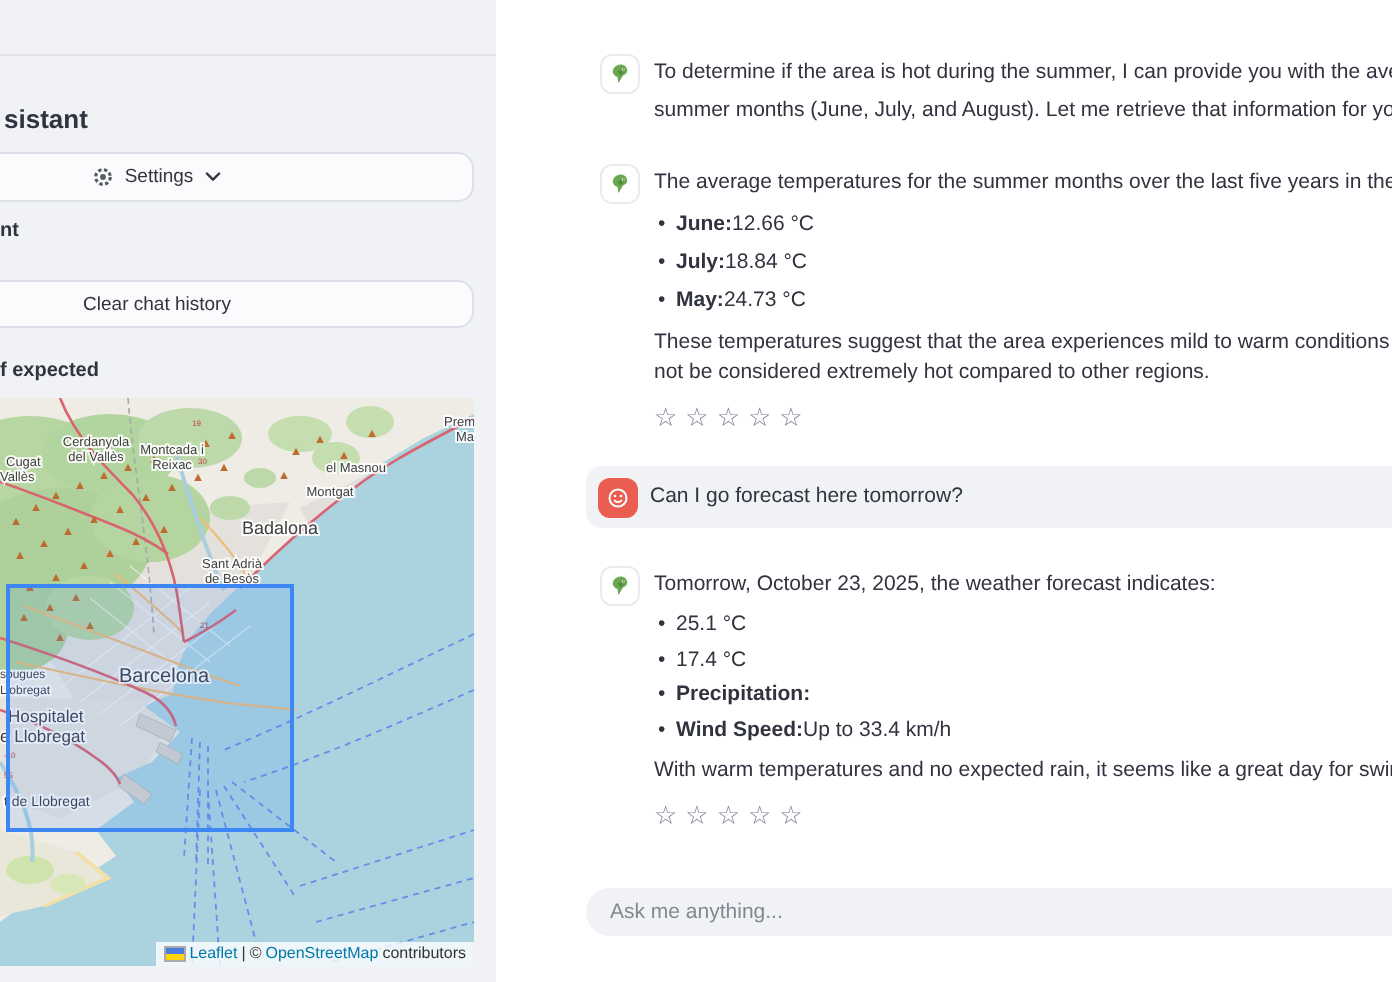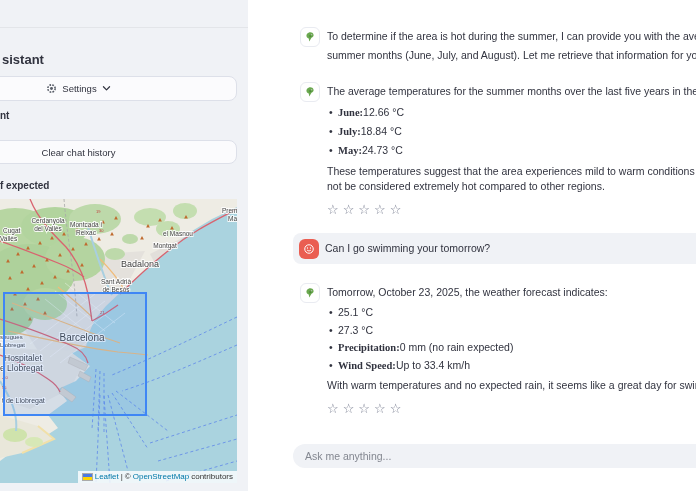--- a/index.html
+++ b/index.html
@@ -35,21 +35,21 @@
   .msg.user{background:#f0f2f6;border-radius:8px;width:420px;height:31px;align-items:center;padding-left:6px;box-sizing:border-box;gap:6px;}
   .msg.assistant{padding-left:7px;gap:7px;width:420px;}
   .avatar{flex:0 0 20px;width:20px;height:20px;border-radius:6px;display:flex;align-items:center;justify-content:center;}
   .avatar.assistant{background:#ffffff;border:1px solid #e9ebf1;box-sizing:border-box;}
   .avatar.user{background:#EA5E52;}
   .msg-body{font-size:10.5px;line-height:19px;color:#31333f;min-width:0;}
   .msg-line{white-space:nowrap;}
   .bullets{margin-top:2px;}
   .bullet{white-space:nowrap;display:flex;}
   .bullet .dot{width:9px;flex:0 0 9px;text-align:left;padding-left:2px;}
-  .bullet b{font-weight:700;font-family:Liberation Serif, serif;}
+  .bullet b{font-weight:700;}
   .para{margin-top:4px;line-height:15px;}
   .stars{margin-top:6px;font-family:"DejaVu Sans",sans-serif;font-size:13px;letter-spacing:4px;color:#7d8294;cursor:pointer;}
   #chat-input{position:absolute;left:0;top:444px;width:416px;height:24px;border:none;outline:none;
               background:#f0f2f6;border-radius:12px;padding:0 12px;font-size:10.5px;
               font-family:inherit;color:#31333f;box-sizing:border-box;}
   #chat-input::placeholder{color:#838790;}
 </style>
 </head>
 <body>
 
@@ -300,47 +300,46 @@
         <div class="msg user" style="top: 233px;">
           <div class="avatar user">
             <svg width="12" height="12" viewBox="0 0 24 24">
               <circle cx="12" cy="12" r="8.5" fill="none" stroke="#fff" stroke-width="2"></circle>
               <circle cx="9" cy="10" r="1.3" fill="#fff"></circle>
               <circle cx="15" cy="10" r="1.3" fill="#fff"></circle>
               <path d="M8.5 14.5 C10 16.5 14 16.5 15.5 14.5" fill="none" stroke="#fff" stroke-width="1.8" stroke-linecap="round"></path>
             </svg>
           </div>
           <div class="msg-body">
-            <div class="msg-line">Can I go swimming your tomorrow?</div>
+            <div class="msg-line">Can I go forecast here tomorrow?</div>
           </div>
         </div>
         <div class="msg assistant" style="top: 283px;">
           <div class="avatar assistant">
             <svg width="12" height="12" viewBox="0 0 24 24">
               <path fill="#6aa84f" d="M9 3.5c4-2 9-.5 10 3.5 1 3.5-1.5 5.5-4 6.5l-4.5 7.5-1-6c-3-1-5.5-4-4.5-7 .7-2.3 2-3.6 4-4.5z"></path>
               <path fill="#4e8a3a" d="M10 9c2.5-1 5 0 5.5 2l-4 2z"></path>
               <circle cx="15.2" cy="7.2" r="1.2" fill="#fff"></circle>
               <circle cx="15.4" cy="7.2" r="0.6" fill="#222"></circle>
             </svg>
           </div>
           <div class="msg-body">
             <div class="msg-line">Tomorrow, October 23, 2025, the weather forecast indicates:</div>
             <div class="bullets">
               <div class="bullet" style="line-height: 17.5px;">
                 <span class="dot">•</span>
                 <span> 25.1 °C</span>
               </div>
               <div class="bullet" style="line-height: 17.5px;">
                 <span class="dot">•</span>
-                <span> 27.3 °C</span>
+                <span> 17.4 °C</span>
               </div>
               <div class="bullet" style="line-height: 17.5px;">
                 <span class="dot">•</span>
                 <b>Precipitation:</b>
-                <span> 0 mm (no rain expected)</span>
               </div>
               <div class="bullet" style="line-height: 17.5px;">
                 <span class="dot">•</span>
                 <b>Wind Speed:</b>
                 <span> Up to 33.4 km/h</span>
               </div>
             </div>
             <div class="para">
               <div class="msg-line">With warm temperatures and no expected rain, it seems like a great day for swimming! Enjoy your ti</div>
             </div>

